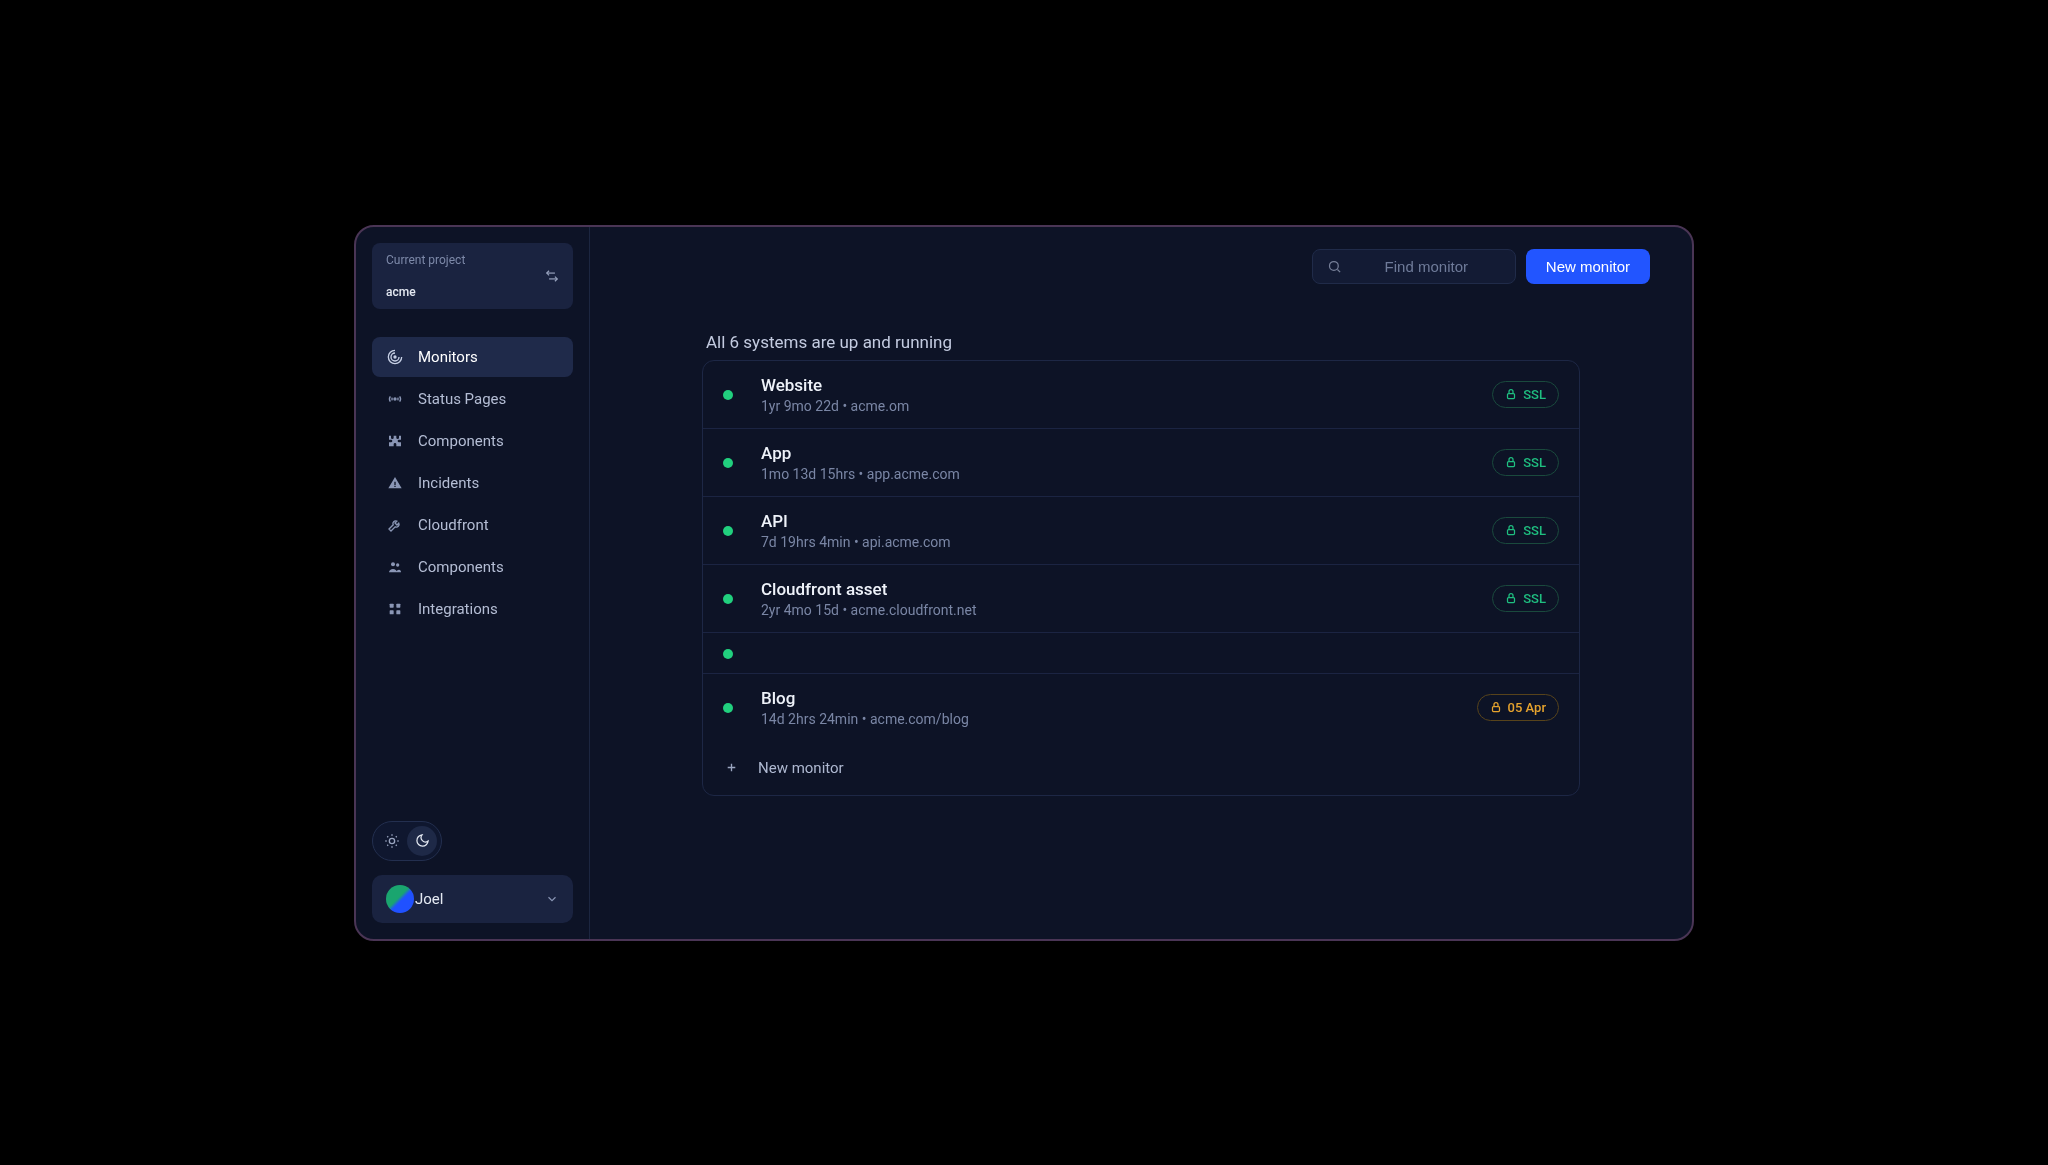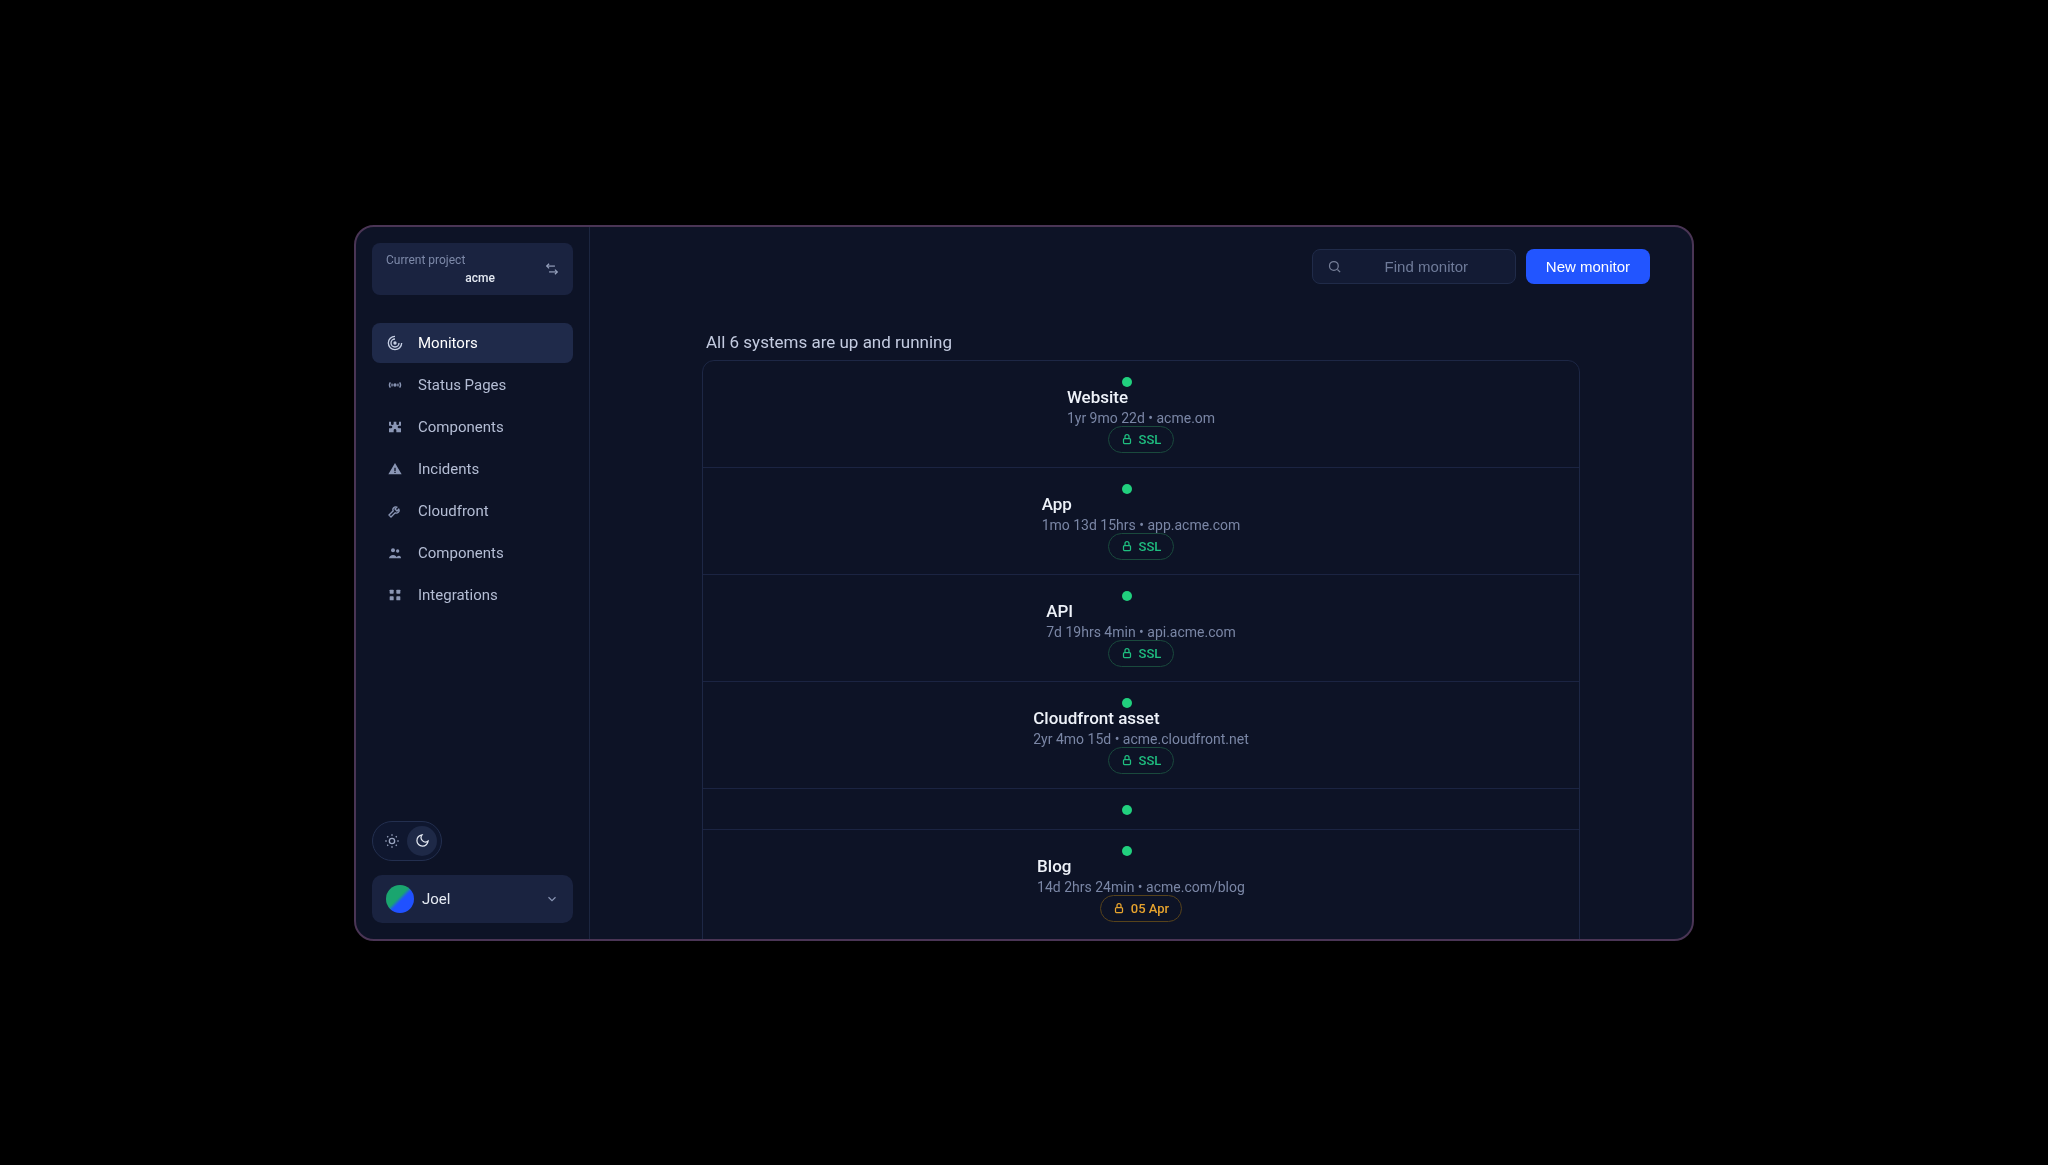--- a/index.html
+++ b/index.html
@@ -29,21 +29,21 @@
 }
 .project-switcher {
   background: #1a2340;
   border-radius: 8px;
   padding: 10px 14px;
   display: flex;
   align-items: center;
   justify-content: space-between;
   cursor: pointer;
 }
-.project-switcher .text { display: flex; }
+.project-switcher .text { display: flex; flex-direction: column; }
 .project-label { color: #7d89a8; font-size: 12px; }
 .project-name { color: #e4e9f2; font-size: 12px; font-weight: 500; margin-top: 18px; }
 .switch-icon { color: #9aa5c0; font-size: 14px; }
 .nav { margin-top: 28px; display: flex; flex-direction: column; gap: 2px; }
 .nav-item {
   display: flex; align-items: center; gap: 14px;
   padding: 11px 14px; border-radius: 8px;
   color: #b4bdd4; font-size: 15px; cursor: pointer;
 }
 .nav-item.active { background: #1f2a4a; color: #fff; }
@@ -57,21 +57,21 @@
 }
 .theme-btn {
   width: 30px; height: 30px; border-radius: 999px;
   display: flex; align-items: center; justify-content: center;
   color: #9aa5c0; cursor: pointer;
 }
 .theme-btn.active { background: #1e2947; color: #e4e9f2; }
 .user-chip {
   background: #1a2340; border-radius: 10px;
   display: flex; align-items: center; padding: 10px 14px;
-  gap: 8px; cursor: pointer;
+  gap: 1px; cursor: pointer;
 }
 .avatar {
   width: 28px; height: 28px; border-radius: 999px;
   background: linear-gradient(135deg, #1aa56f 0%, #1aa56f 45%, #2051ff 55%, #2051ff 100%);
 }
 .user-name { color: #e4e9f2; font-size: 15px; flex: 1; }
 .user-chevron { color: #8a96b5; }
 
 .main { flex: 1; padding: 22px 42px; overflow-y: auto; }
 .toolbar { display: flex; justify-content: flex-end; gap: 10px; margin-bottom: 48px; }
@@ -94,21 +94,20 @@
 .content { max-width: 878px; margin: 0 auto; }
 .status-heading { color: #c3cbe0; font-size: 17px; margin-bottom: 8px; padding-left: 4px; }
 .monitor-list {
   border: 1px solid #1d2745; border-radius: 12px;
   overflow: hidden;
 }
 .monitor-row {
   display: flex; align-items: center;
   padding: 14px 20px; border-bottom: 1px solid #1b2442;
   cursor: pointer;
-  flex-direction: column;
 }
 .monitor-row:last-child { border-bottom: none; }
 .dot {
   width: 10px; height: 10px; border-radius: 999px;
   background: #21d07e; margin-right: 28px; margin-top: 2px;
   flex-shrink: 0;
 }
 .monitor-info { flex: 1; }
 .monitor-name { color: #eef2f9; font-size: 17px; font-weight: 500; }
 .monitor-meta { color: #7a86a5; font-size: 14px; margin-top: 3px; }

